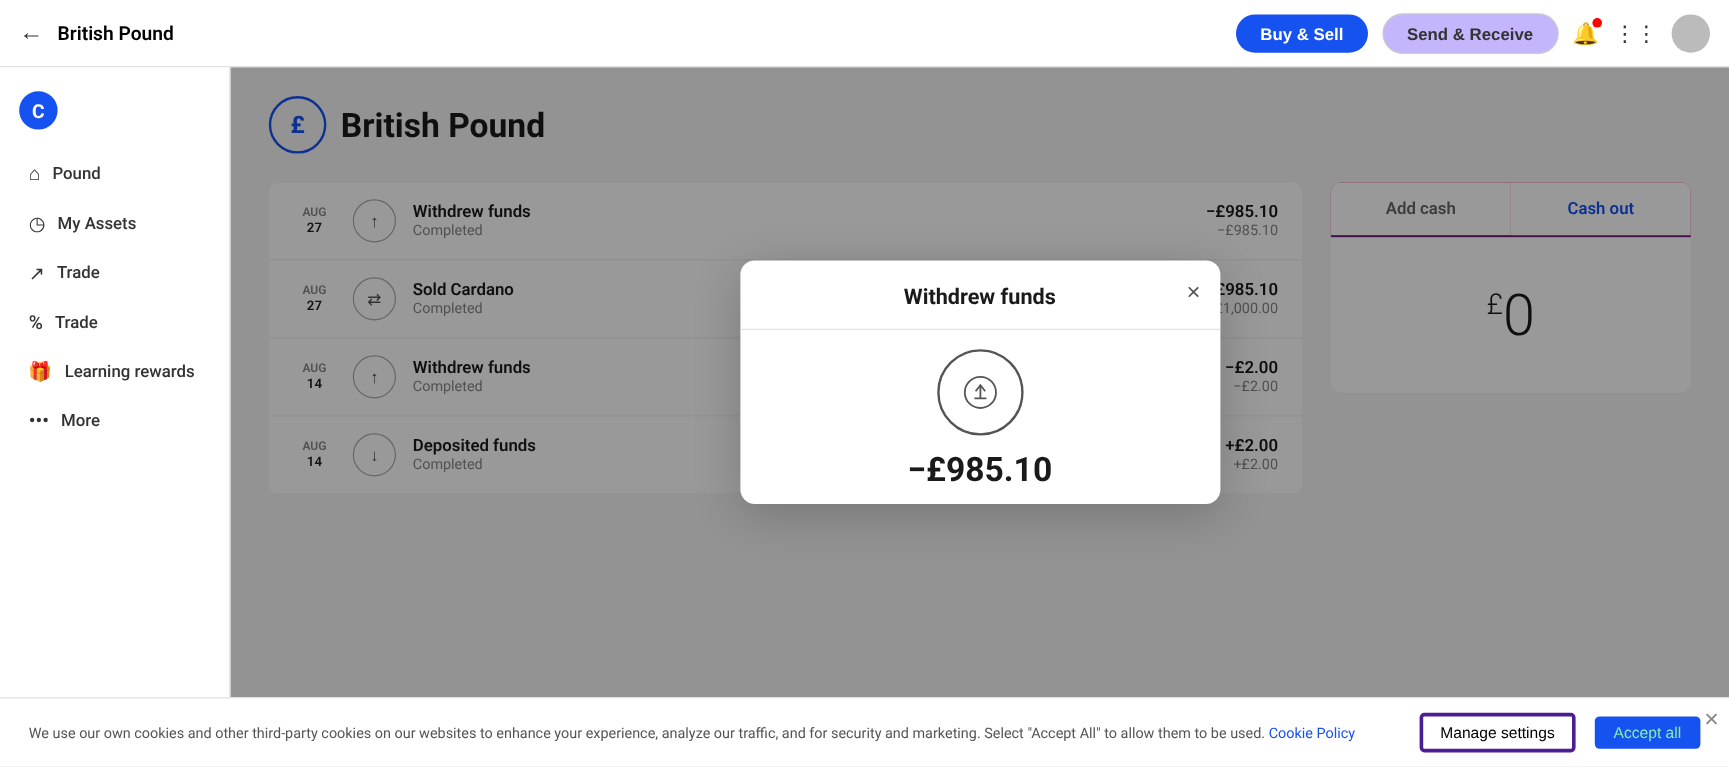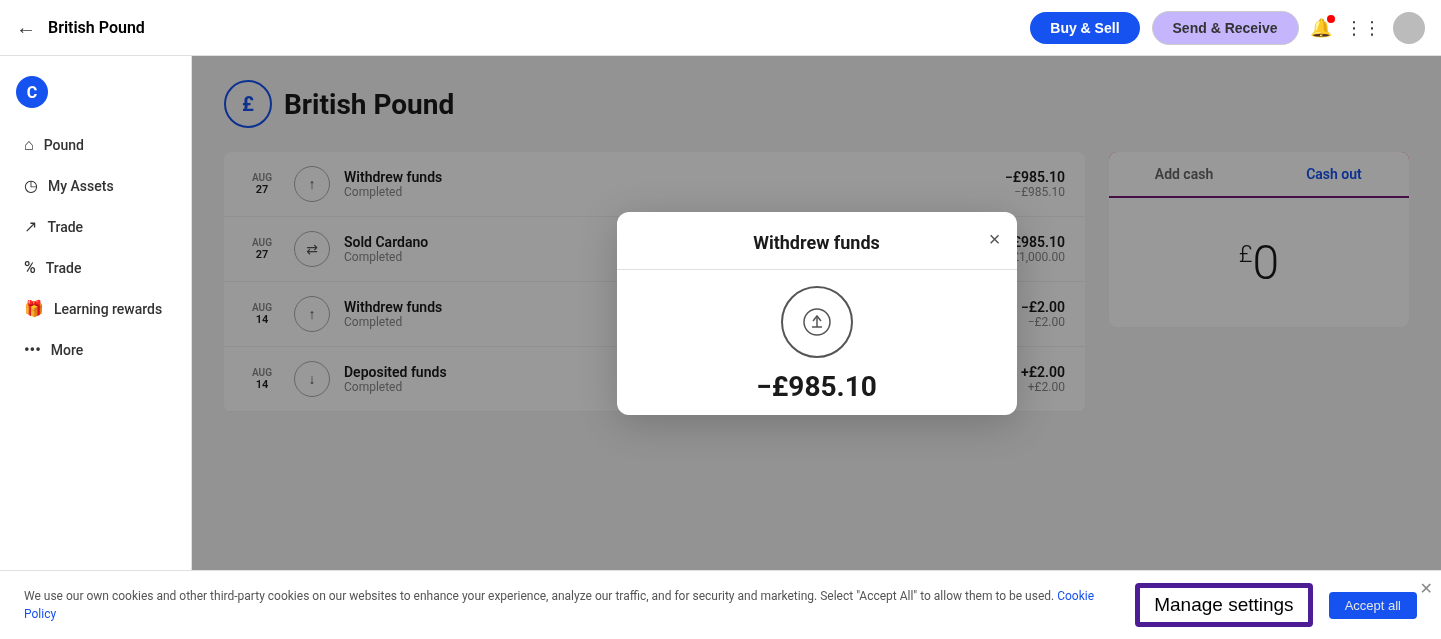--- a/index.html
+++ b/index.html
@@ -396,30 +396,30 @@
       gap: 16px;
       font-size: 12px;
       color: #555;
       flex-shrink: 0;
       position: relative;
     }
     .cookie-text { flex: 1; line-height: 1.5; }
     .cookie-text a { color: #1652f0; text-decoration: none; }
     .btn-manage {
       background: none;
-      border: 5px solid #4c1d95;
+      border: 3px solid #4c1d95;
       border-radius: 4px;
       padding: 6px 14px;
-      font-size: 19px;
+      font-size: 13px;
       cursor: pointer;
       white-space: nowrap;
     }
     .btn-accept {
       background: #1652f0;
-      color: #e5e5e5;
+      color: #86efac;
       border: none;
       border-radius: 4px;
       padding: 6px 16px;
       font-size: 13px;
       cursor: pointer;
       white-space: nowrap;
     }
     .cookie-close {
       position: absolute;
       right: 8px;

